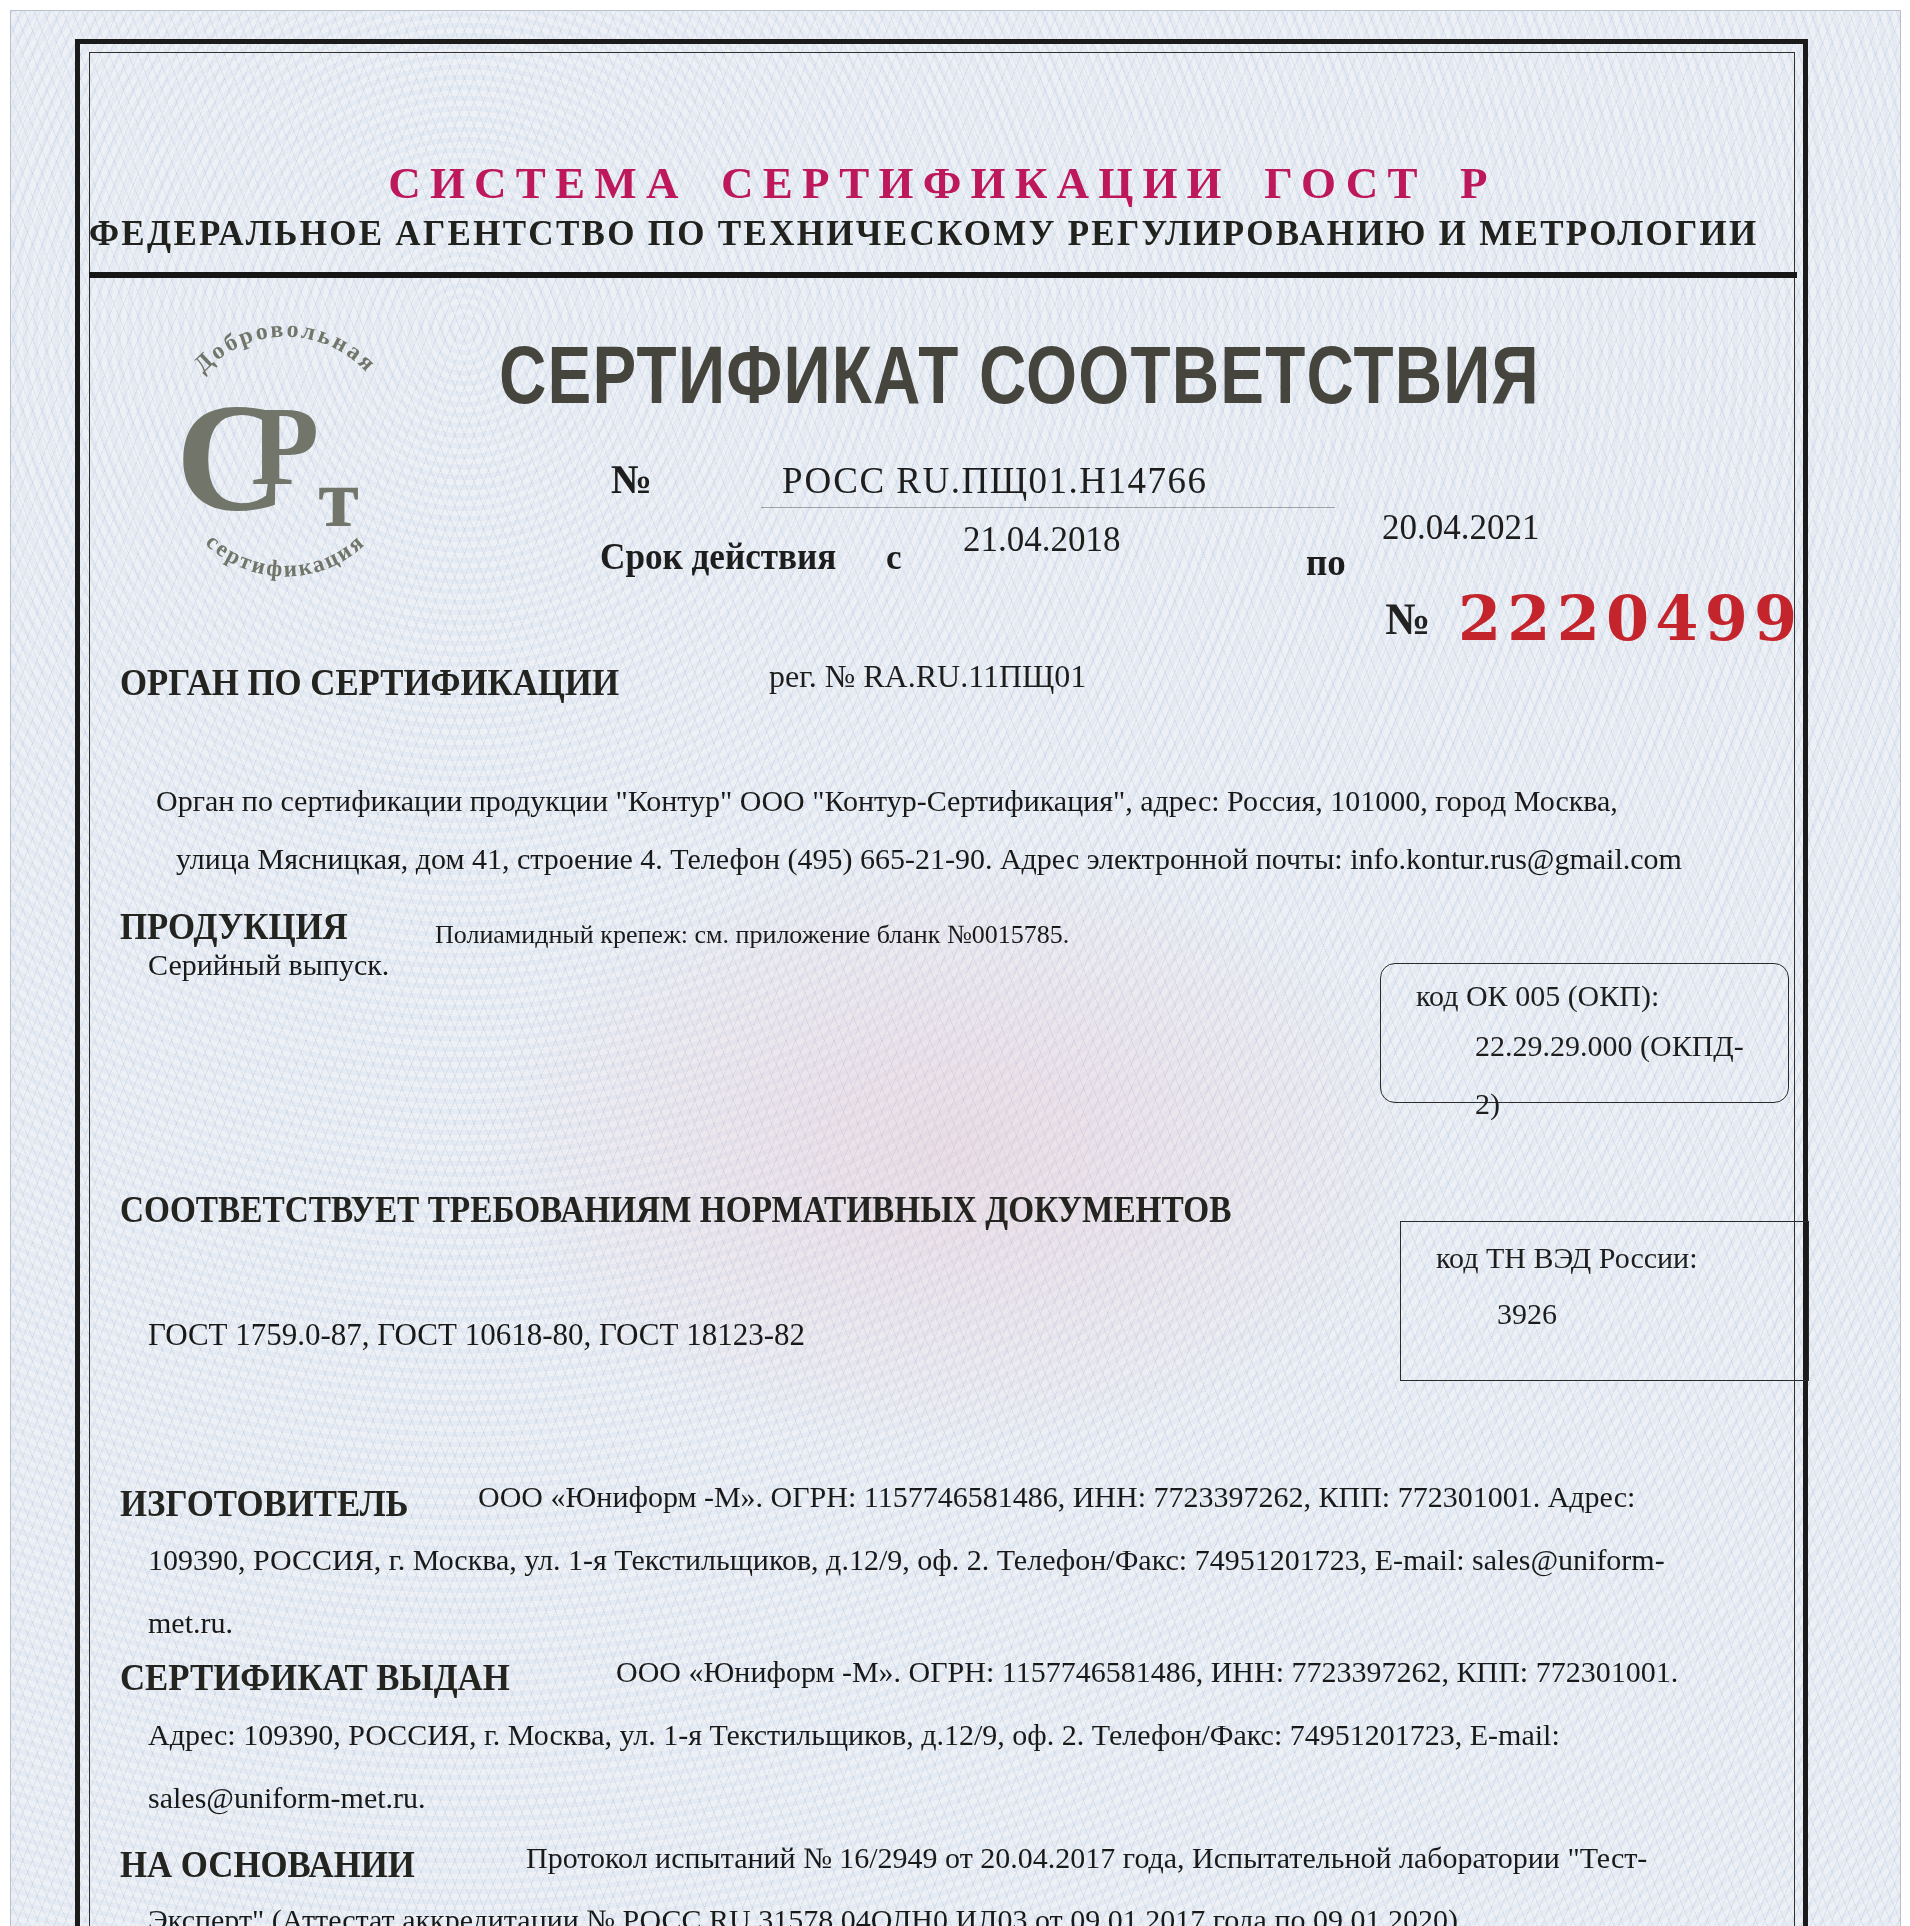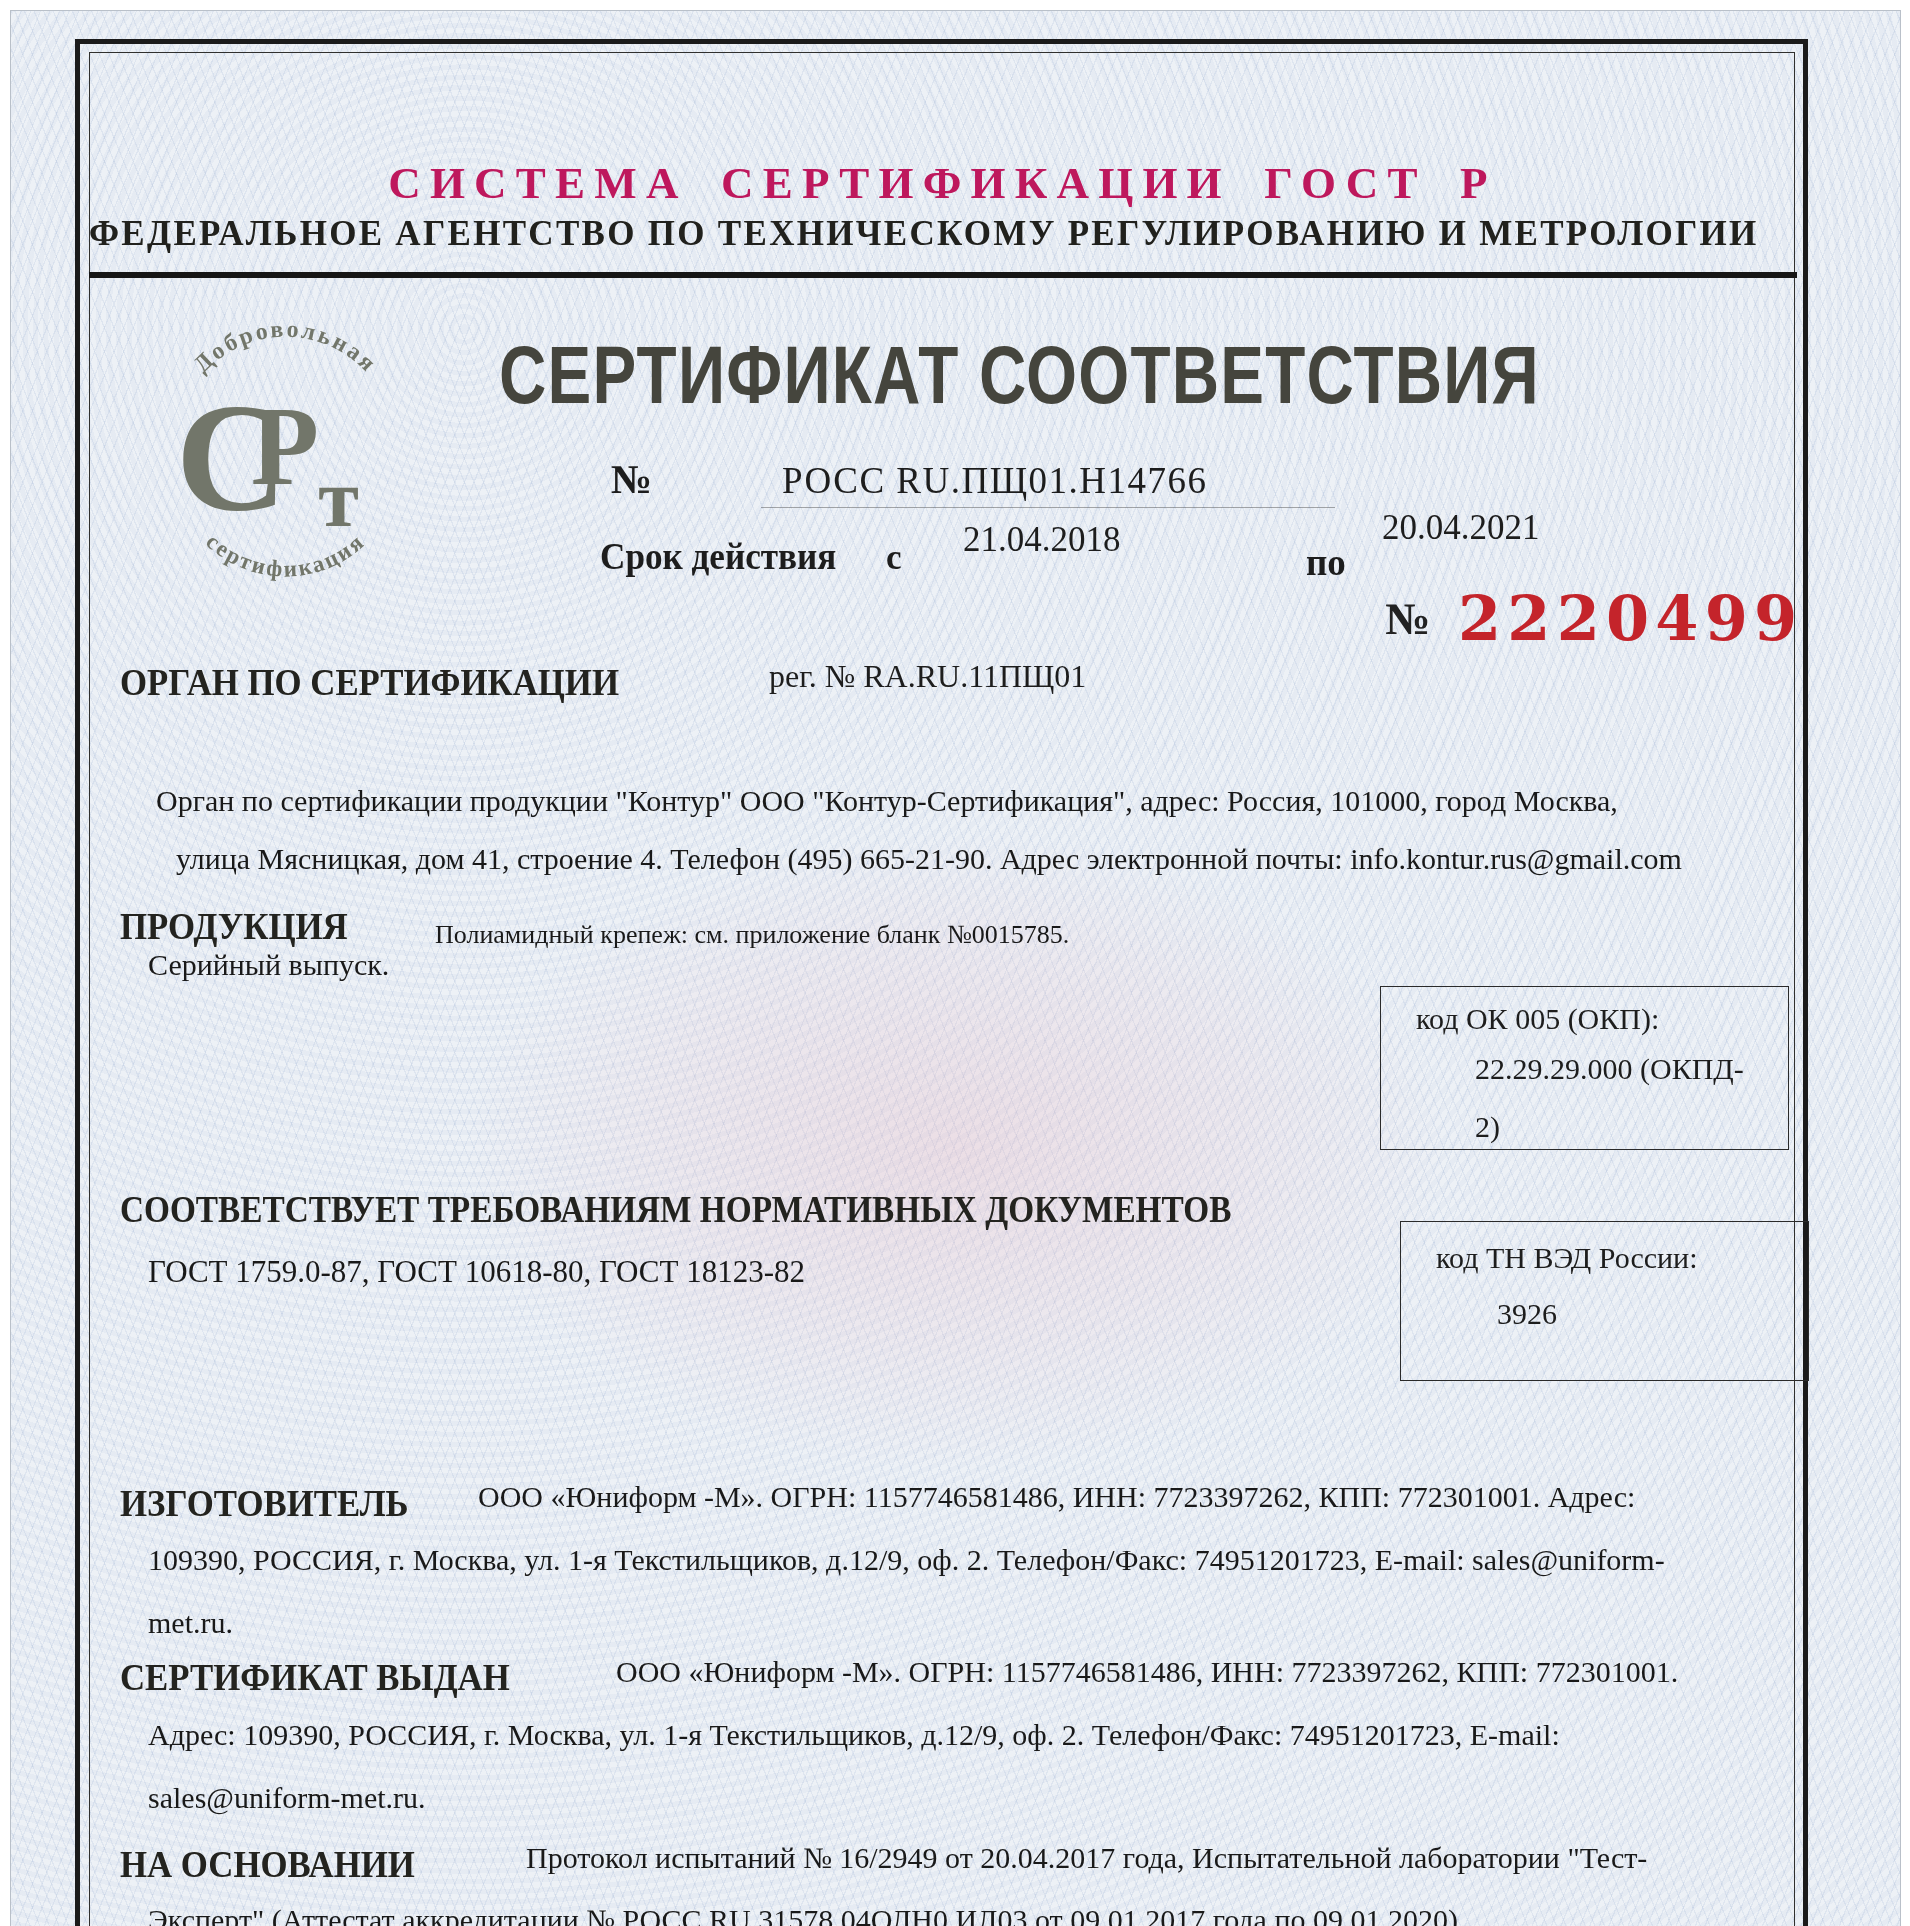--- a/index.html
+++ b/index.html
@@ -104,28 +104,28 @@
 
 <div class="abs sec-label" style="left:120px; top:661px;">ОРГАН ПО СЕРТИФИКАЦИИ</div>
 <div class="abs" style="left:769px; top:658px; font-size:32px;">рег. № RA.RU.11ПЩ01</div>
 <div class="abs body-txt" style="left:156px; top:784px;">Орган по сертификации продукции "Контур" ООО "Контур-Сертификация", адрес: Россия, 101000, город Москва,</div>
 <div class="abs body-txt" style="left:156px; top:842px;margin-left:20px;">улица Мясницкая, дом 41, строение 4. Телефон (495) 665-21-90. Адрес электронной почты: info.kontur.rus@gmail.com</div>
 
 <div class="abs sec-label" style="left:120px; top:905px;">ПРОДУКЦИЯ</div>
 <div class="abs body-txt" style="left:435px; top:899px; font-size:26px;margin-top:21px;">Полиамидный крепеж: см. приложение бланк №0015785.</div>
 <div class="abs body-txt" style="left:148px; top:948px; font-size:30px;">Серийный выпуск.</div>
 
-<div class="box" style="left:1380px; top:986px; width:409px; height:164px;">
+<div class="box" style="left:1380px; top:963px; width:409px; height:140px;border-radius:15px;">
   <div class="box-line" style="left:35px; top:15.4px;">код ОК 005 (ОКП):</div>
   <div class="box-line" style="left:94px; top:65px;">22.29.29.000 (ОКПД-</div>
   <div class="box-line" style="left:94px; top:123px;">2)</div>
 </div>
 
 <div class="abs sec-label" style="left:120px; top:1188px; transform:scaleX(0.90);">СООТВЕТСТВУЕТ ТРЕБОВАНИЯМ НОРМАТИВНЫХ ДОКУМЕНТОВ</div>
-<div class="abs body-txt" style="left:148px; top:1254px; font-size:31px;">ГОСТ 1759.0-87, ГОСТ 10618-80, ГОСТ 18123-82</div>
+<div class="abs body-txt" style="left:148px; top:1317px; font-size:31px;">ГОСТ 1759.0-87, ГОСТ 10618-80, ГОСТ 18123-82</div>
 
 <div class="box" style="left:1380px; top:1221px; width:409px; height:160px;margin-left:20px;">
   <div class="box-line" style="left:35px; top:18.5px;">код ТН ВЭД России:</div>
   <div class="box-line" style="left:96px; top:75px;">3926</div>
 </div>
 
 <div class="abs sec-label" style="left:120px; top:1482px;">ИЗГОТОВИТЕЛЬ</div>
 <div class="abs body-txt" style="left:478px; top:1480px;">ООО «Юниформ -М». ОГРН: 1157746581486, ИНН: 7723397262, КПП: 772301001. Адрес:</div>
 <div class="abs body-txt" style="left:148px; top:1543px;">109390, РОССИЯ, г. Москва, ул. 1-я Текстильщиков, д.12/9, оф. 2. Телефон/Факс: 74951201723, E-mail: sales@uniform-</div>
 <div class="abs body-txt" style="left:148px; top:1606px;">met.ru.</div>

